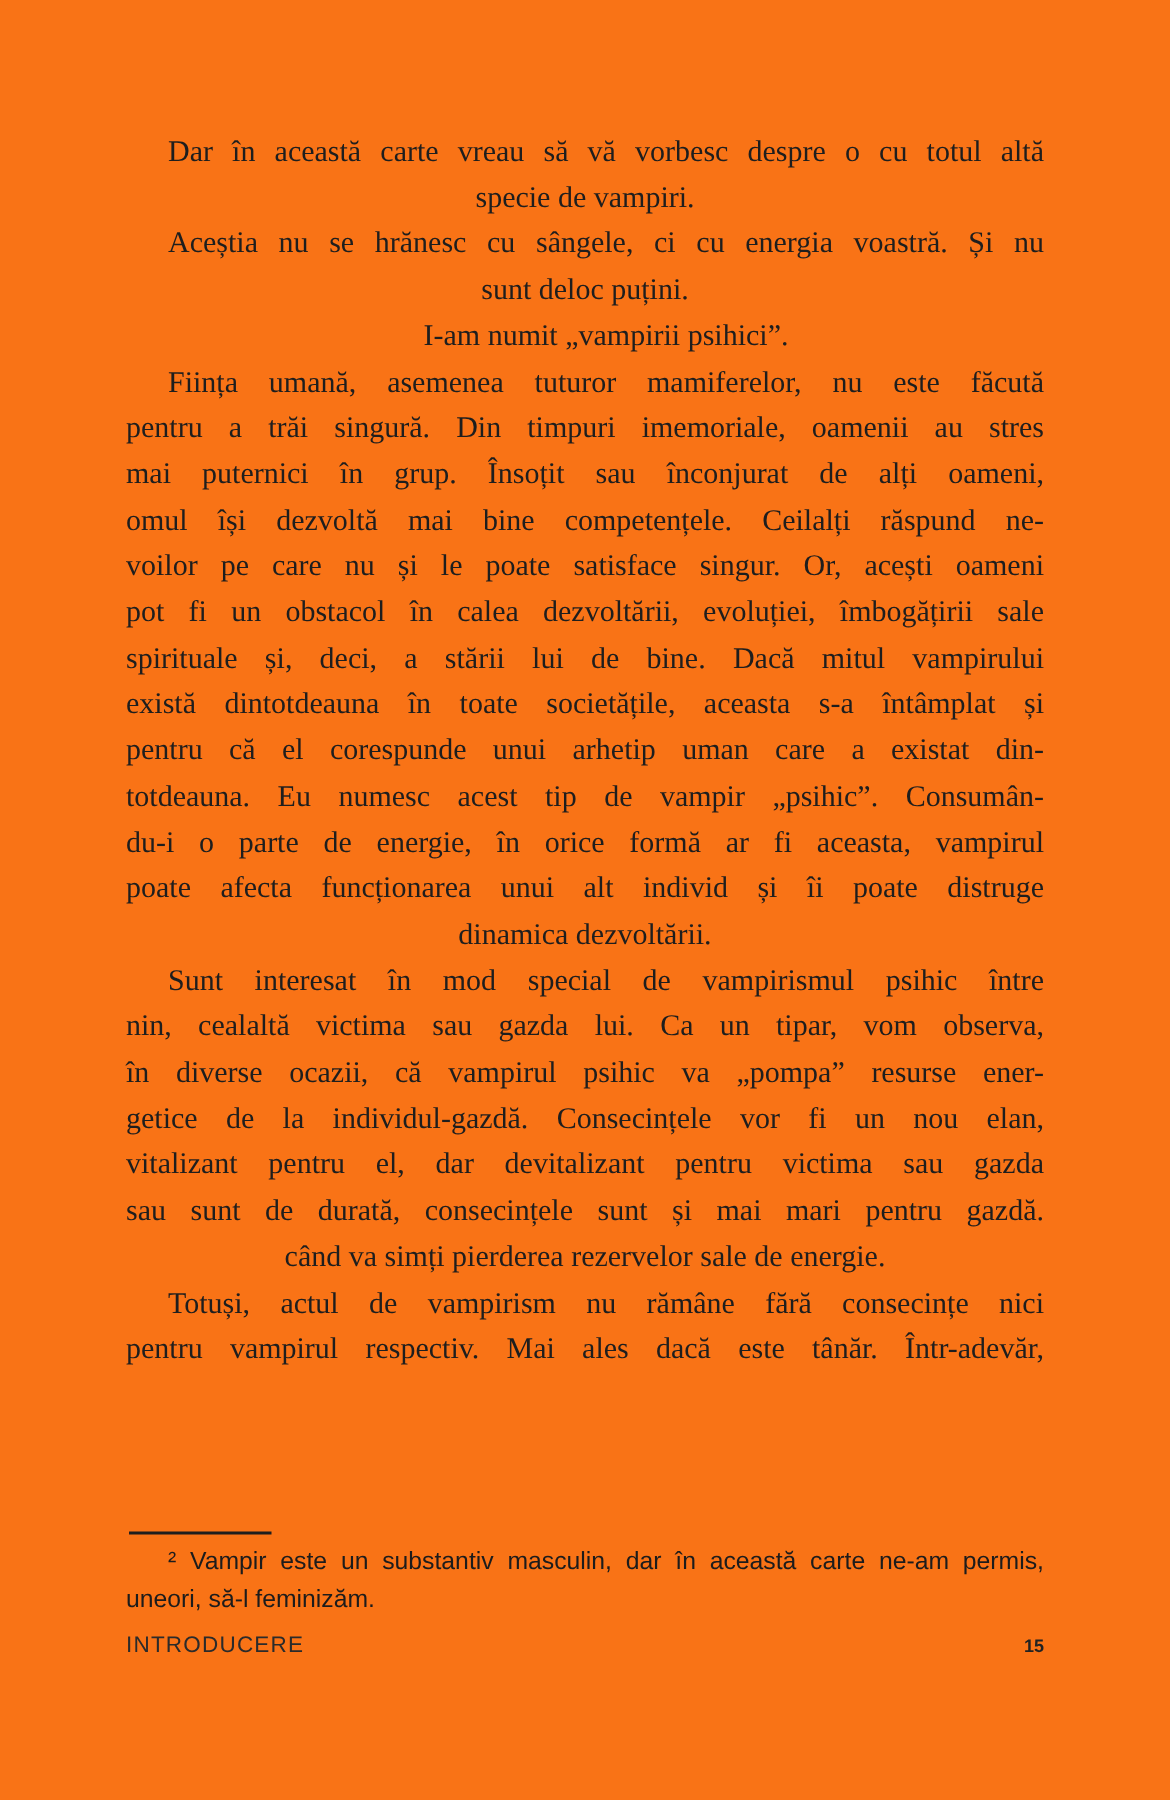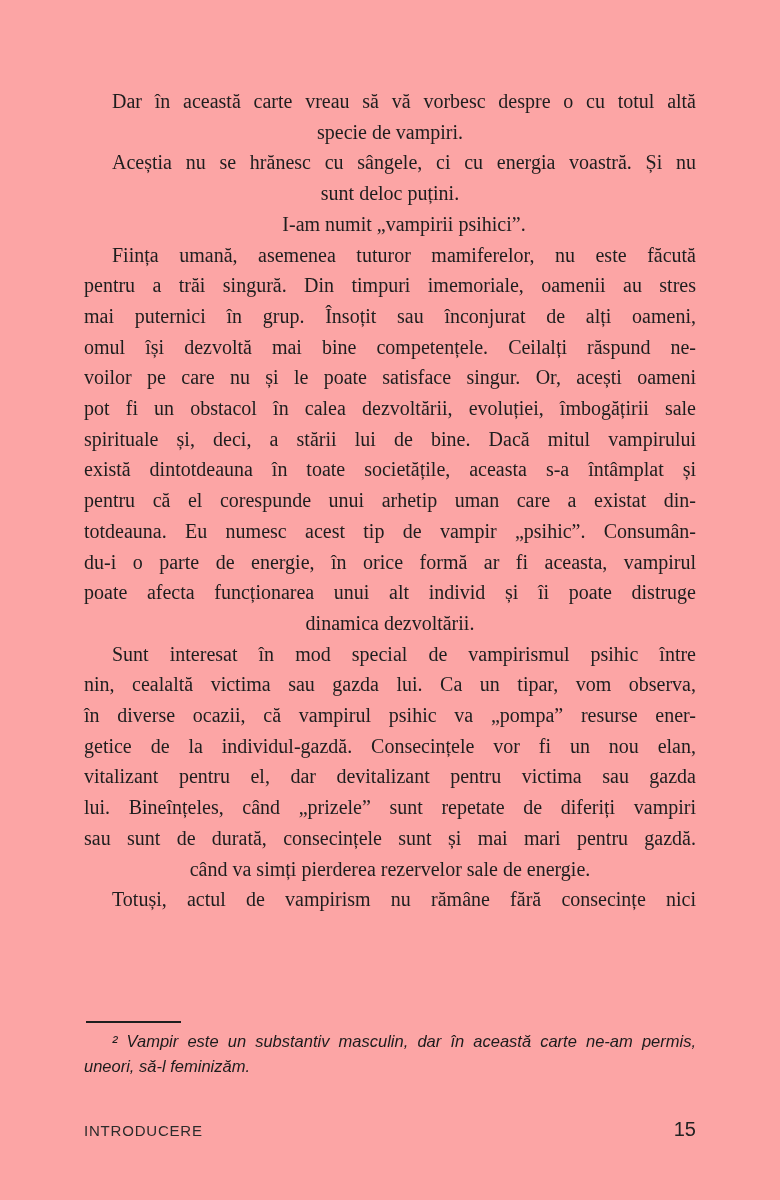--- a/index.html
+++ b/index.html
@@ -10,21 +10,21 @@
     width: 780px;
     height: 1200px;
     background: #ffffff;
     overflow: hidden;
     position: relative;
   }
   .page {
     position: relative;
     width: 780px;
     height: 1200px;
-    background: #fca5a5;
+    background: #f97316;
   }
   .text-block {
     position: absolute;
     left: 84px;
     top: 86px;
     width: 612px;
   }
   .line {
     font-family: "Liberation Serif", serif;
     font-size: 20px;
@@ -46,21 +46,20 @@
     top: 1021px;
     width: 95px;
     height: 2px;
     background: #1e1e1e;
   }
   .footnote {
     position: absolute;
     left: 84px;
     top: 1029px;
     width: 612px;
-    font-style: italic;
   }
   .fline {
     font-family: "Liberation Sans", sans-serif;
     font-size: 16.5px;
     line-height: 25px;
     color: #1c1c1c;
   }
   .fline.just {
     text-align: justify;
     text-align-last: justify;
@@ -69,33 +68,32 @@
     text-indent: 28px;
   }
   .footer {
     position: absolute;
     left: 84px;
     top: 1088px;
     width: 612px;
     display: flex;
     justify-content: space-between;
     align-items: baseline;
-    margin-top: 30px;
   }
   .footer-section {
     font-family: "Liberation Sans", sans-serif;
     font-size: 15px;
     letter-spacing: 0.8px;
     color: #2b2b2b;
     font-weight: 400;
   }
   .footer-page {
     font-family: "Liberation Sans", sans-serif;
-    font-size: 20px;
-    font-weight: 400;
+    font-size: 12px;
+    font-weight: 700;
     color: #222222;
   }
 </style>
 </head>
 <body>
 
 <div class="page">
 
   <div class="text-block" id="body-lines">
       <div class="line indent just">Dar în această carte vreau să vă vorbesc despre o cu totul altă</div>
@@ -114,24 +112,24 @@
       <div class="line just">pentru că el corespunde unui arhetip uman care a existat din-</div>
       <div class="line just">totdeauna. Eu numesc acest tip de vampir „psihic”. Consumân-</div>
       <div class="line just">du-i o parte de energie, în orice formă ar fi aceasta, vampirul</div>
       <div class="line just">poate afecta funcționarea unui alt individ și îi poate distruge</div>
       <div class="line">dinamica dezvoltării.</div>
       <div class="line indent just">Sunt interesat în mod special de vampirismul psihic între</div>
       <div class="line just">nin, cealaltă victima sau gazda lui. Ca un tipar, vom observa,</div>
       <div class="line just">în diverse ocazii, că vampirul psihic va „pompa” resurse ener-</div>
       <div class="line just">getice de la individul-gazdă. Consecințele vor fi un nou elan,</div>
       <div class="line just">vitalizant pentru el, dar devitalizant pentru victima sau gazda</div>
-      <div class="line just">lui. Bineînțeles, când „prizele” sunt repetate de diferiți vampiri</div>
       <div class="line just">sau sunt de durată, consecințele sunt și mai mari pentru gazdă.</div>
       <div class="line">când va simți pierderea rezervelor sale de energie.</div>
       <div class="line indent just">Totuși, actul de vampirism nu rămâne fără consecințe nici</div>
+      <div class="line just">pentru vampirul respectiv. Mai ales dacă este tânăr. Într-adevăr,</div>
     </div>
 
   <div class="footnote-rule"></div>
 
   <div class="footnote" id="footnote-lines">
       <div class="fline indent just">² Vampir este un substantiv masculin, dar în această carte ne-am permis,</div>
       <div class="fline">uneori, să-l feminizăm.</div>
     </div>
 
   <div class="footer">

